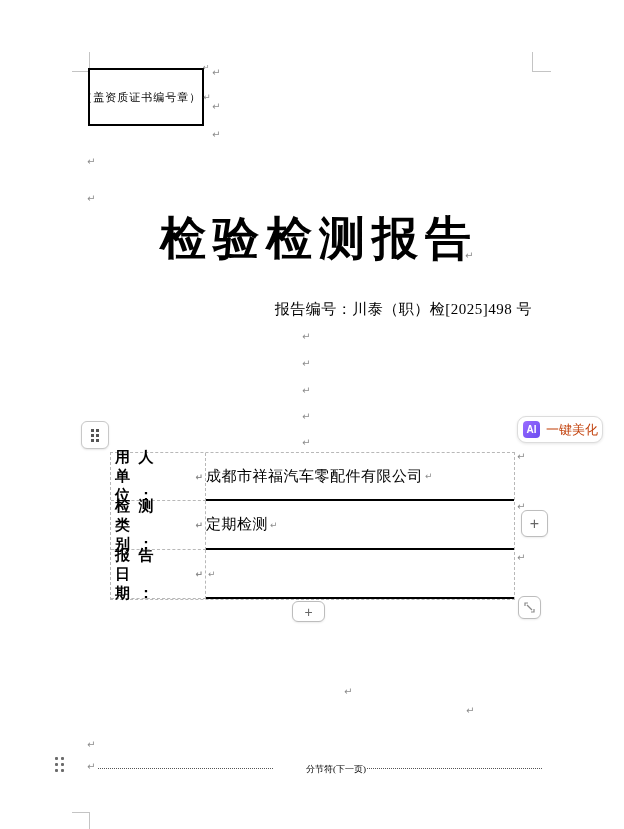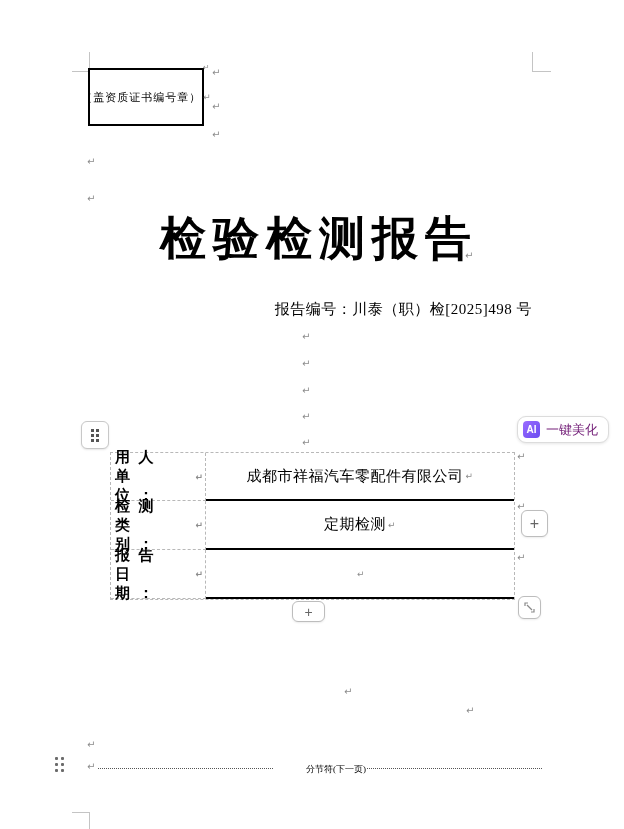--- a/index.html
+++ b/index.html
@@ -14,43 +14,43 @@
   
   .pmark{position:absolute;color:#8c8c8c;font-size:10px;line-height:10px;
          font-family:"DejaVu Sans", sans-serif;}
   .inline-mark{color:#8c8c8c;font-size:9px;font-family:"DejaVu Sans", sans-serif;margin-left:2px;}
   
   .doc-title{position:absolute;left:98px;top:208px;width:442px;text-align:center;
              font-size:46px;font-weight:700;letter-spacing:7px;white-space:nowrap;}
   .report-no{position:absolute;left:90px;top:300px;width:442px;text-align:right;
              font-size:15px;letter-spacing:.5px;white-space:nowrap;}
   
-  .ai-btn{position:absolute;left:517px;top:416px;height:25px;padding:0 10px 0 5px;
+  .ai-btn{position:absolute;left:517px;top:416px;height:25px;padding:0 4px 0 5px;
           background:#fff;border:1px solid #dcdcdc;border-radius:9px;
           display:flex;align-items:center;gap:6px;box-shadow:0 1px 3px rgba(0,0,0,.10);
           font-family:"Liberation Sans", sans-serif;cursor:pointer;}
   .ai-badge{width:17px;height:17px;border-radius:4px;
             background:linear-gradient(135deg,#9a6bff,#6a4cf0);
             color:#fff;font-size:10px;font-weight:700;display:flex;align-items:center;justify-content:center;}
-  .ai-label{font-size:13px;color:#701a75;white-space:nowrap;}
+  .ai-label{font-size:13px;color:#c2410c;white-space:nowrap;}
   
   .tbl-handle{position:absolute;left:81px;top:421px;width:26px;height:26px;background:#fff;
               border:1px solid #c8c8c8;border-radius:6px;box-shadow:0 1px 2px rgba(0,0,0,.10);
               display:flex;align-items:center;justify-content:center;cursor:move;}
   .grid-icon{display:grid;grid-template-columns:3px 3px;grid-template-rows:3px 3px 3px;gap:2px;}
   .grid-icon i{background:#555;}
   
   .info-table{position:absolute;left:110px;top:452px;width:405px;height:148px;
               border:1px dashed #b8b8b8;display:grid;grid-template-columns:95px 1fr;
               grid-template-rows:48px 49px 49px;box-sizing:border-box;}
   .cell{box-sizing:border-box;display:flex;align-items:center;}
   .cell.label{border-right:1px dashed #b8b8b8;border-bottom:1px dashed #b8b8b8;
               font-weight:700;font-size:15px;padding:0 2px 0 4px;gap:40px;}
   .cell.label .label-text{flex:1;text-align:justify;text-align-last:justify;}
-  .cell.value{border-bottom:2px solid #000;justify-content:center;font-size:15px;
+  .cell.value{border-bottom:2px solid #000;justify-content:flex-start;font-size:15px;
               letter-spacing:.5px;white-space:nowrap;}
   
   .ctl-btn{position:absolute;background:#fff;border:1px solid #bdbdbd;border-radius:6px;
            color:#666;display:flex;align-items:center;justify-content:center;
            font-family:"Liberation Sans", sans-serif;box-shadow:0 1px 2px rgba(0,0,0,.08);cursor:pointer;}
   .plus-right{left:521px;top:510px;width:25px;height:25px;font-size:16px;}
   .plus-bottom{left:292px;top:601px;width:31px;height:19px;font-size:14px;}
   .resize-btn{left:518px;top:596px;width:21px;height:21px;}
   
   .company{position:absolute;left:82px;top:697px;width:445px;text-align:center;

